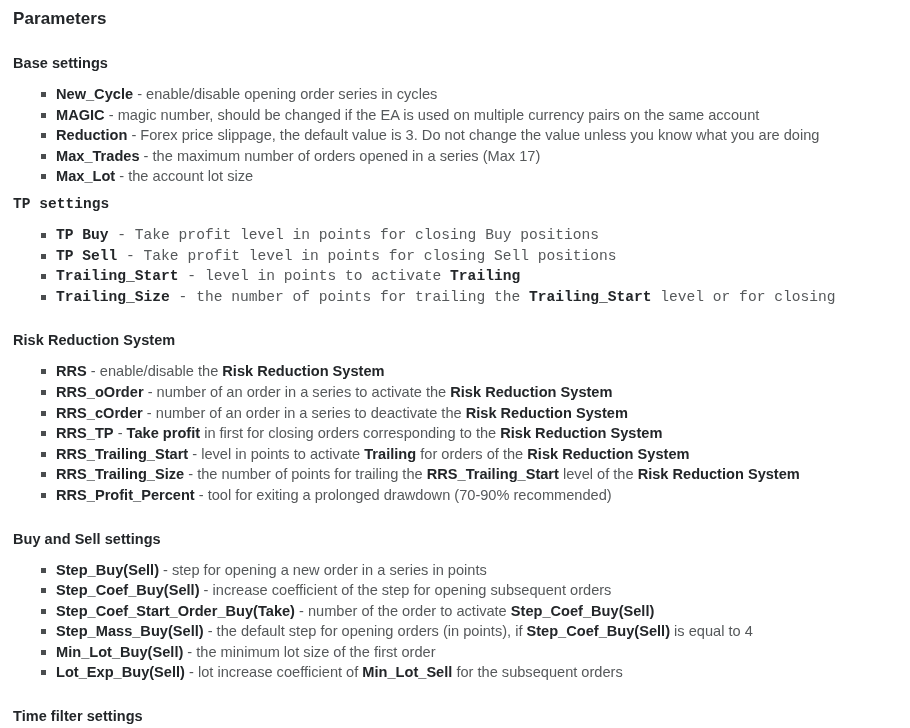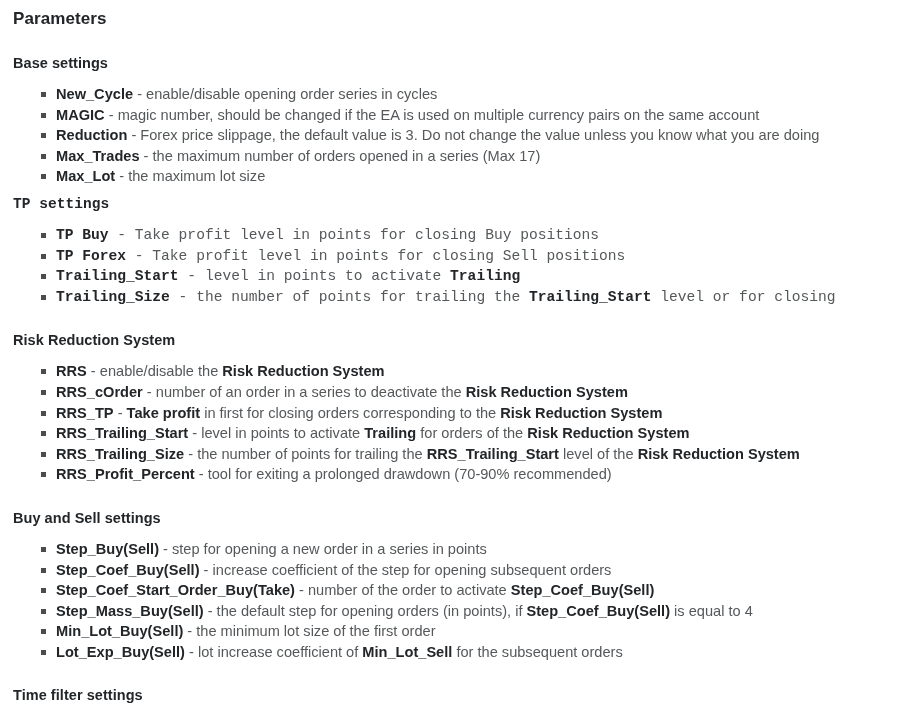--- a/index.html
+++ b/index.html
@@ -87,36 +87,37 @@
   <h1 class="page-title">Parameters</h1>
 
   <div id="sections-root">
       <div class="section section--base">
         <h2 class="section-title">Base settings</h2>
         <ul class="bullets">
           <li><span class="bullet-marker"></span><span class="term">New_Cycle</span><span class="sep"> - </span><span class="desc"><span>enable/disable opening order series in cycles</span></span></li>
           <li><span class="bullet-marker"></span><span class="term">MAGIC</span><span class="sep"> - </span><span class="desc"><span>magic number, should be changed if the EA is used on multiple currency pairs on the same account</span></span></li>
           <li><span class="bullet-marker"></span><span class="term">Reduction</span><span class="sep"> - </span><span class="desc"><span>Forex price slippage, the default value is 3. Do not change the value unless you know what you are doing</span></span></li>
           <li><span class="bullet-marker"></span><span class="term">Max_Trades</span><span class="sep"> - </span><span class="desc"><span>the maximum number of orders opened in a series (Max 17)</span></span></li>
-          <li><span class="bullet-marker"></span><span class="term">Max_Lot</span><span class="sep"> - </span><span class="desc"><span>the maximum lot size</span></span></li>
+          <li><span class="bullet-marker"></span><span class="term">Max_Lot</span><span class="sep"> - </span><span class="desc"><span>the account lot size</span></span></li>
         </ul>
       </div>
       <div class="section section--tp">
         <h2 class="section-title">TP settings</h2>
         <ul class="bullets">
           <li><span class="bullet-marker"></span><span class="term">TP Buy</span><span class="sep"> - </span><span class="desc"><span>Take profit level in points for closing Buy positions</span></span></li>
-          <li><span class="bullet-marker"></span><span class="term">TP Forex</span><span class="sep"> - </span><span class="desc"><span>Take profit level in points for closing Sell positions</span></span></li>
+          <li><span class="bullet-marker"></span><span class="term">TP Sell</span><span class="sep"> - </span><span class="desc"><span>Take profit level in points for closing Sell positions</span></span></li>
           <li><span class="bullet-marker"></span><span class="term">Trailing_Start</span><span class="sep"> - </span><span class="desc"><span>level in points to activate </span><span class="b">Trailing</span></span></li>
           <li><span class="bullet-marker"></span><span class="term">Trailing_Size</span><span class="sep"> - </span><span class="desc"><span>the number of points for trailing the </span><span class="b">Trailing_Start</span><span> level or for closing</span></span></li>
         </ul>
       </div>
       <div class="section section--rrs">
         <h2 class="section-title">Risk Reduction System</h2>
         <ul class="bullets">
           <li><span class="bullet-marker"></span><span class="term">RRS</span><span class="sep"> - </span><span class="desc"><span>enable/disable the </span><span class="b">Risk Reduction System</span></span></li>
+          <li><span class="bullet-marker"></span><span class="term">RRS_oOrder</span><span class="sep"> - </span><span class="desc"><span>number of an order in a series to activate the </span><span class="b">Risk Reduction System</span></span></li>
           <li><span class="bullet-marker"></span><span class="term">RRS_cOrder</span><span class="sep"> - </span><span class="desc"><span>number of an order in a series to deactivate the </span><span class="b">Risk Reduction System</span></span></li>
           <li><span class="bullet-marker"></span><span class="term">RRS_TP</span><span class="sep"> - </span><span class="desc"><span class="b">Take profit</span><span> in first for closing orders corresponding to the </span><span class="b">Risk Reduction System</span></span></li>
           <li><span class="bullet-marker"></span><span class="term">RRS_Trailing_Start</span><span class="sep"> - </span><span class="desc"><span>level in points to activate </span><span class="b">Trailing</span><span> for orders of the </span><span class="b">Risk Reduction System</span></span></li>
           <li><span class="bullet-marker"></span><span class="term">RRS_Trailing_Size</span><span class="sep"> - </span><span class="desc"><span>the number of points for trailing the </span><span class="b">RRS_Trailing_Start</span><span> level of the </span><span class="b">Risk Reduction System</span></span></li>
           <li><span class="bullet-marker"></span><span class="term">RRS_Profit_Percent</span><span class="sep"> - </span><span class="desc"><span>tool for exiting a prolonged drawdown (70-90% recommended)</span></span></li>
         </ul>
       </div>
       <div class="section section--buysell">
         <h2 class="section-title">Buy and Sell settings</h2>
         <ul class="bullets">

